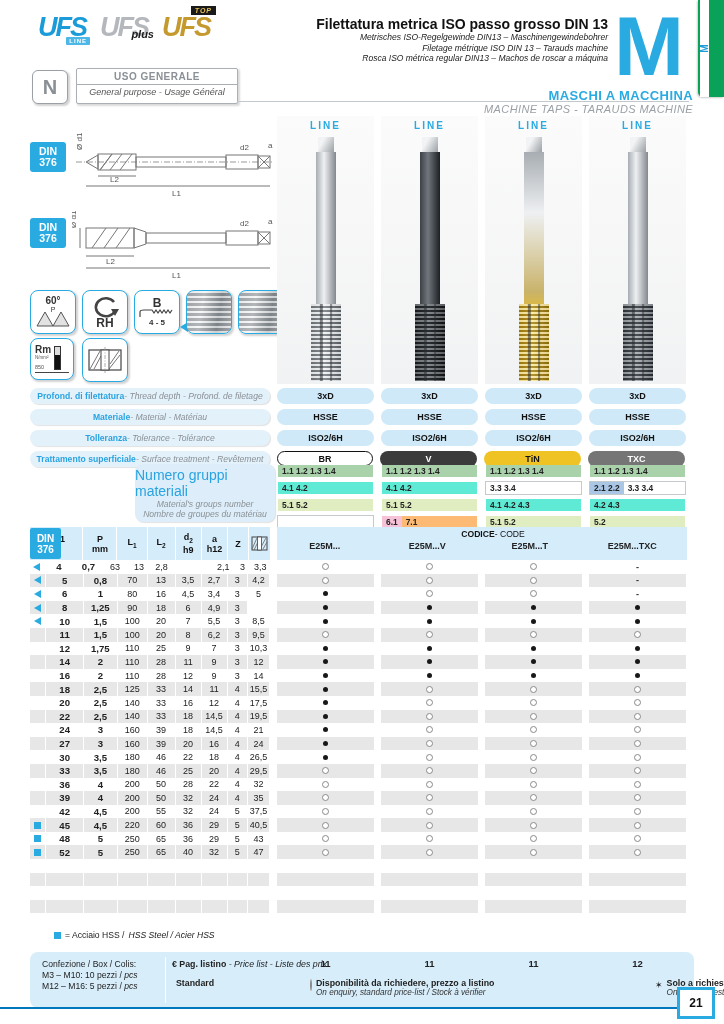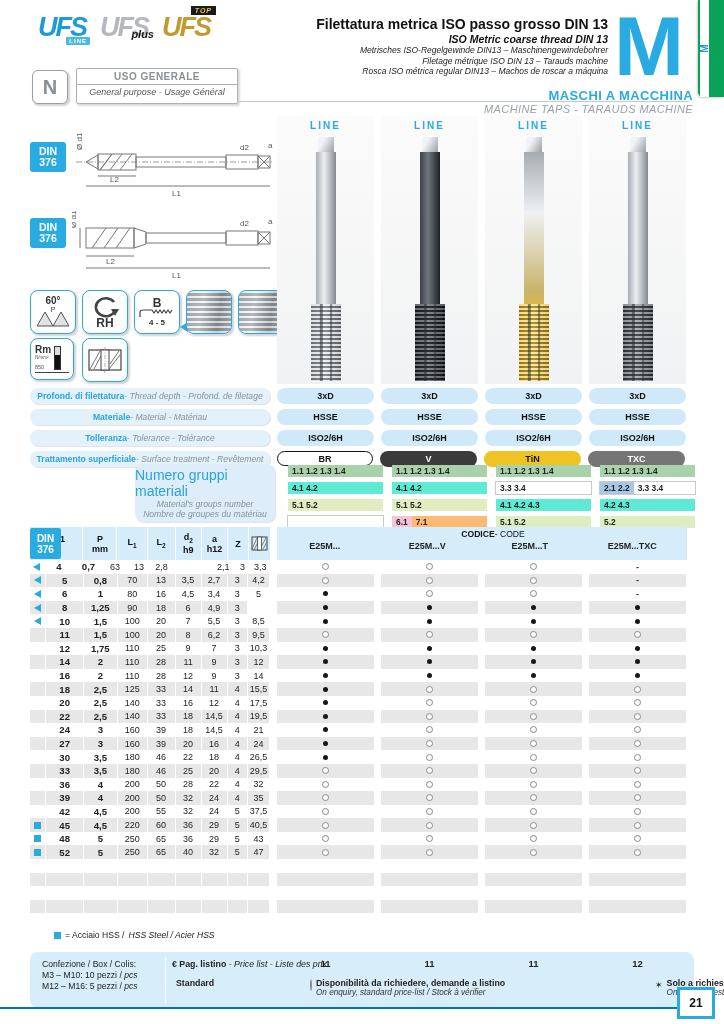--- a/index.html
+++ b/index.html
@@ -95,21 +95,21 @@
   .pill.br{background:#fff;border:1.5px solid #111;height:13px;width:94px;}
   .pill.v{background:#3b3b3b;color:#fff;}
   .pill.tin{background:#f0c325;color:#111;}
   .pill.txc{background:#757575;color:#fff;}
 
   
   .mat-label{position:absolute;left:135px;top:464px;width:140px;height:58px;background:#ddeefa;border-radius:8px;
         display:flex;flex-direction:column;align-items:center;justify-content:center;box-shadow:1px 1px 1px rgba(0,0,0,.12);}
   .mat-label .it{font-size:14px;font-weight:normal;color:#29a3e0;}
   .mat-label .tr{font-size:8.6px;font-style:italic;color:#8a9095;line-height:10.5px;}
-  .mat-grid{position:absolute;left:287px;top:464px;display:flex;gap:7px;}
+  .mat-grid{position:absolute;left:277px;top:464px;display:flex;gap:7px;}
   .mat-col{width:97px;display:flex;flex-direction:column;gap:3px;}
   .chip{height:12px;display:flex;border:1px solid transparent;font-size:8.4px;font-weight:bold;color:#222;}
   .chip.bordered{border-color:#c6cacd;}
   .chip span{display:flex;align-items:center;padding:0 4px;white-space:nowrap;}
   .chip span:last-child{flex:1;}
   .c-green{background:#a9d2ab;}
   .c-yellow{background:#5eead4;}
   .c-lgreen{background:#dfedc0;}
   .c-empty{background:#fff;}
   .c-pink{background:#f5c2d7;}
@@ -195,21 +195,20 @@
 
   <div class="n-badge">N</div>
   <div class="uso-box">
     <div class="l1">USO GENERALE</div>
     <div class="l2">General purpose - Usage Général</div>
   </div>
   <div class="header-rule"></div>
 
   <div class="title-block">
     <div class="title-it">Filettatura metrica ISO passo grosso DIN 13</div>
-    <div class="title-en">ISO Metric coarse thread DIN 13</div>
     <div class="title-sm">Metrisches ISO-Regelgewinde DIN13 – Maschinengewindebohrer</div>
     <div class="title-sm">Filetage métrique ISO DIN 13 – Tarauds machine</div>
     <div class="title-sm">Rosca ISO métrica regular DIN13 – Machos de roscar a máquina</div>
   </div>
   <div class="big-m">M</div>
   <div class="edge-tab">
     <div class="strip">
         <span>M</span>
       </div>
   </div>
@@ -1218,21 +1217,21 @@
         <div>11</div>
         <div>12</div>
       </div>
     <div class="legend" id="legend">
         <div class="leg-item" style="width: 138px;">
           <span class="leg-sym"><span class="sym-f"></span></span>
           <div class="txt"><b>Standard</b></div>
         </div>
         <div class="leg-item" style="width: 345px;">
           <span class="leg-sym"><span class="sym-o"></span></span>
-          <div class="txt"><b>Disponibilità da richiedere, demande a listino</b><div class="sub">On enquiry, standard price-list / Stock à vérifier</div></div>
+          <div class="txt"><b>Disponibilità da richiedere, prezzo a listino</b><div class="sub">On enquiry, standard price-list / Stock à vérifier</div></div>
         </div>
         <div class="leg-item" style="width: 175px;">
           <span class="leg-sym"><span class="star">✶</span></span>
           <div class="txt"><b>Solo a richiesta</b><div class="sub">Only on request / Sur demande</div></div>
         </div>
       </div>
   </div>
   <div class="bottom-line"></div>
   <div class="page-num">21</div>
 

